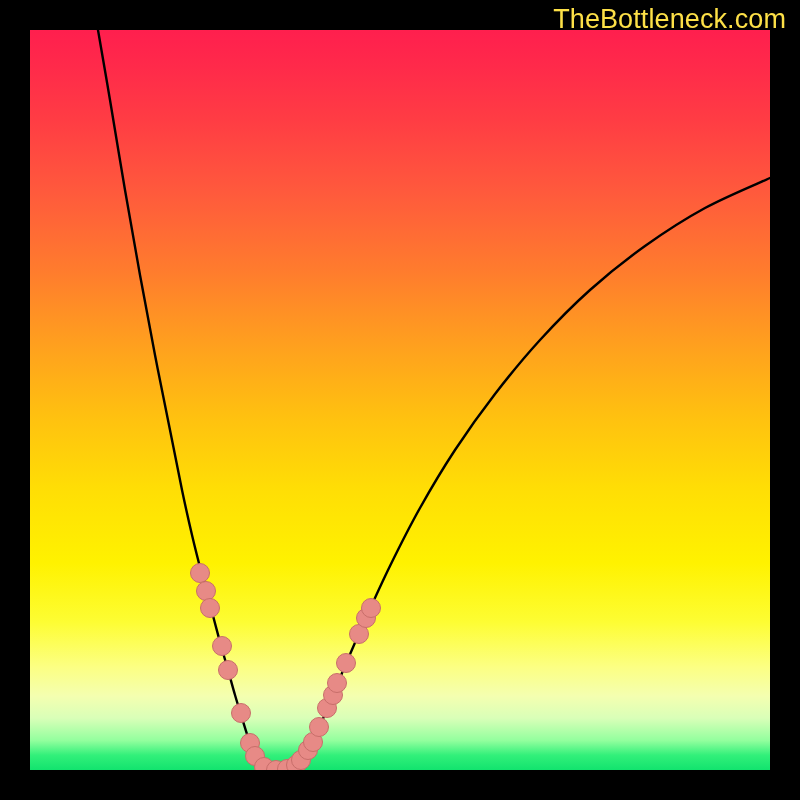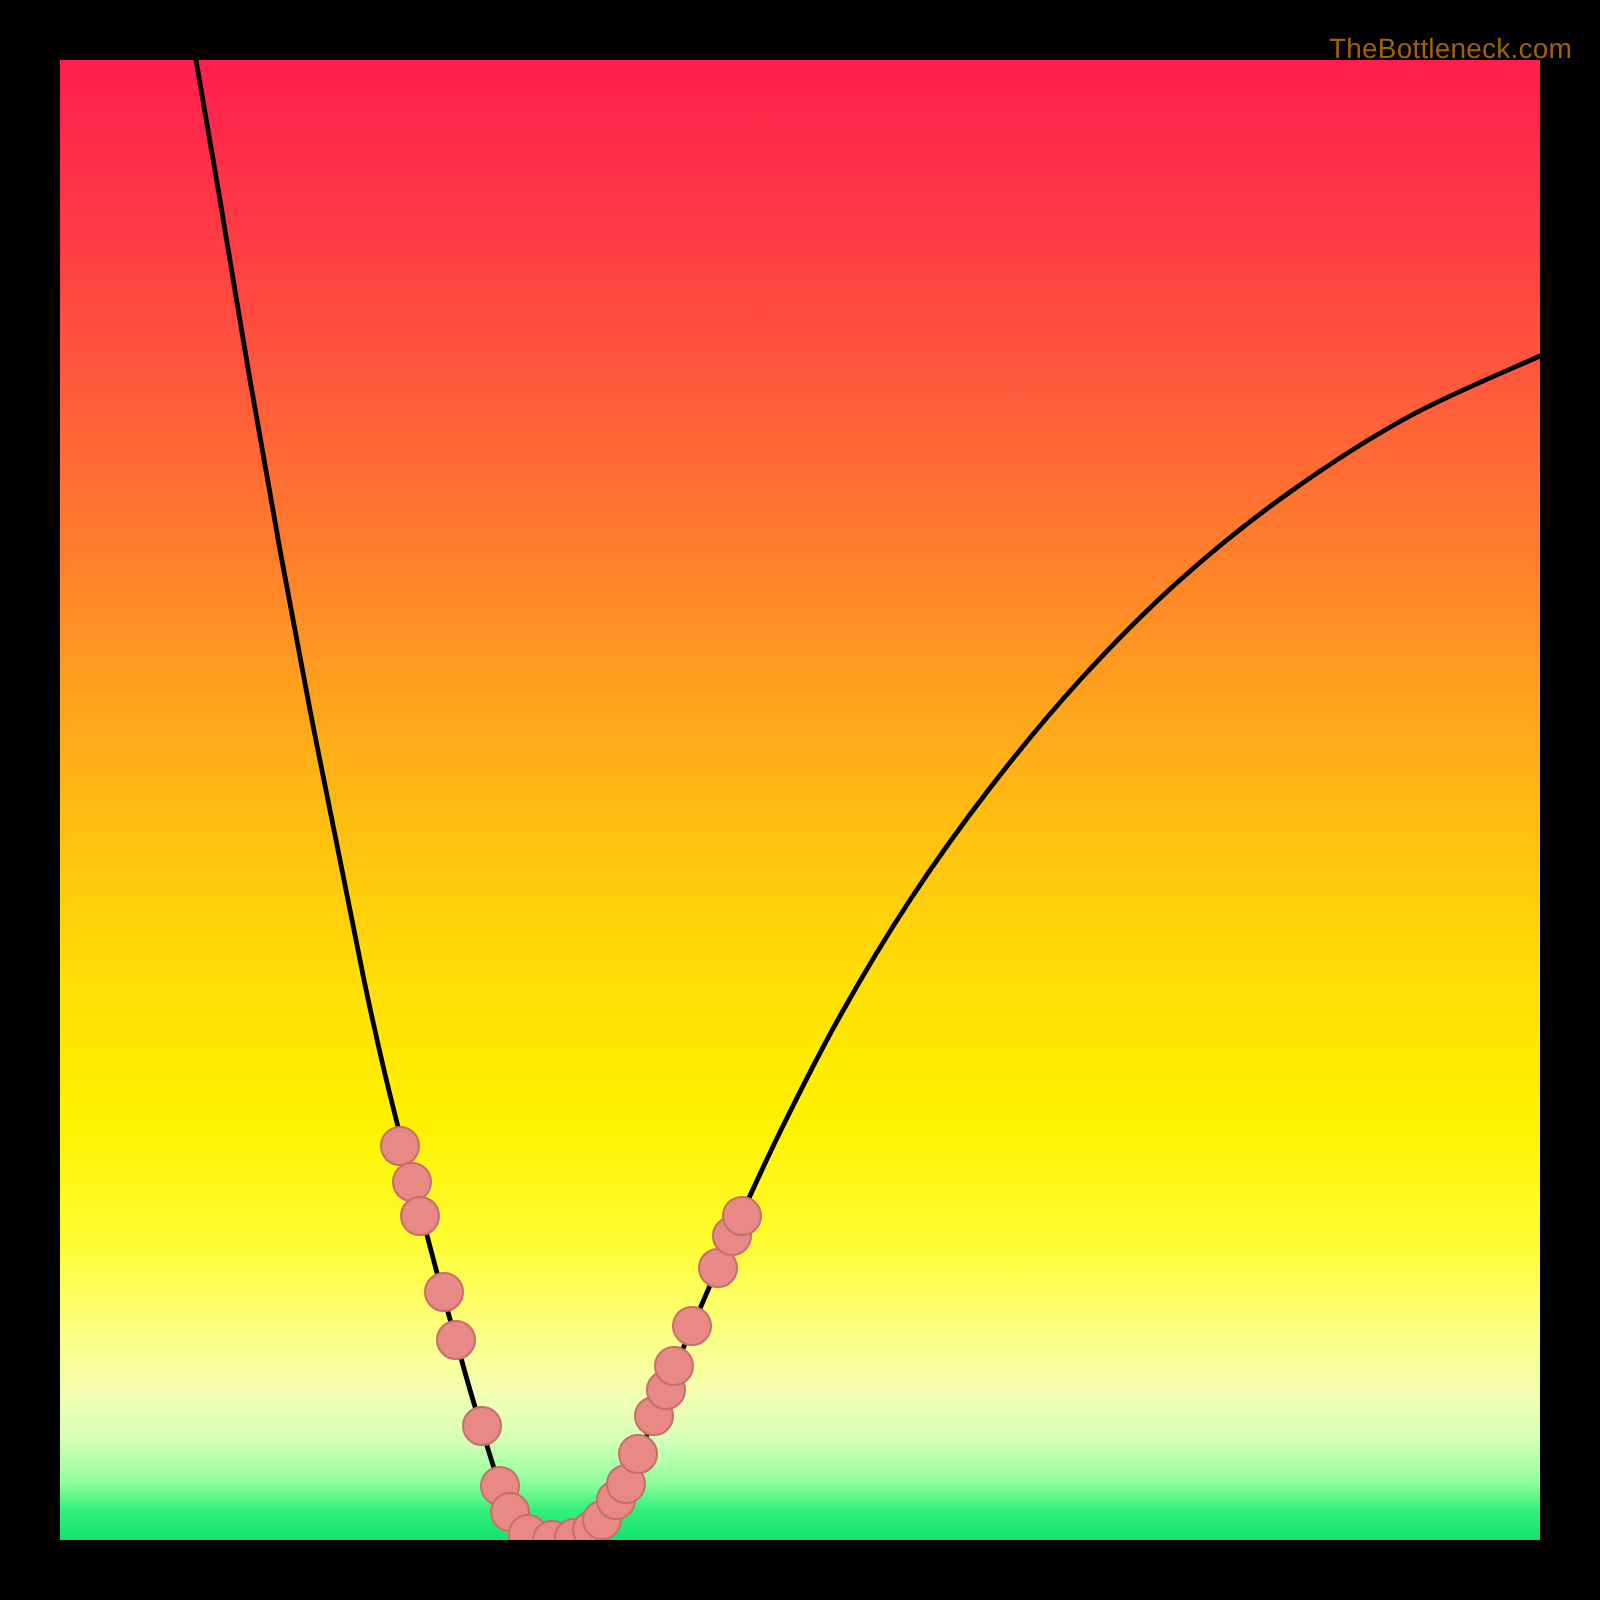--- a/index.html
+++ b/index.html
@@ -49,24 +49,24 @@
     );
   }
   svg.curve {
     position: absolute;
     inset: 0;
     width: 740px;
     height: 740px;
   }
   .attribution {
     position: absolute;
-    top: 16px;
+    top: 4px;
     right: 14px;
-    color: #a16207;
-    font-size: 14px;
+    color: #fde047;
+    font-size: 27px;
     font-weight: 500;
     letter-spacing: 0.1px;
   }
 </style>
 </head>
 <body>
 
 <div class="frame">
   <div class="plot-area">
     <div class="gradient"></div>

